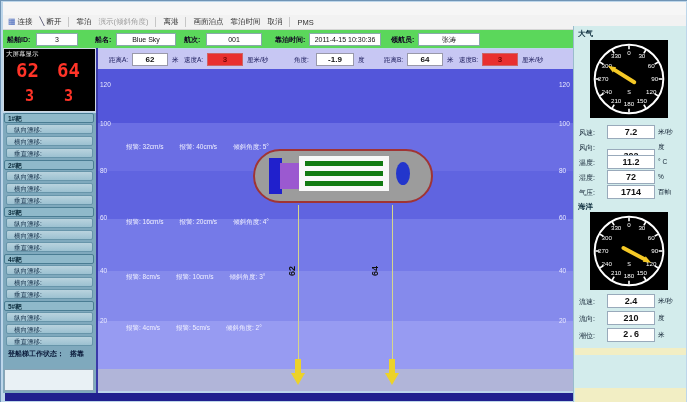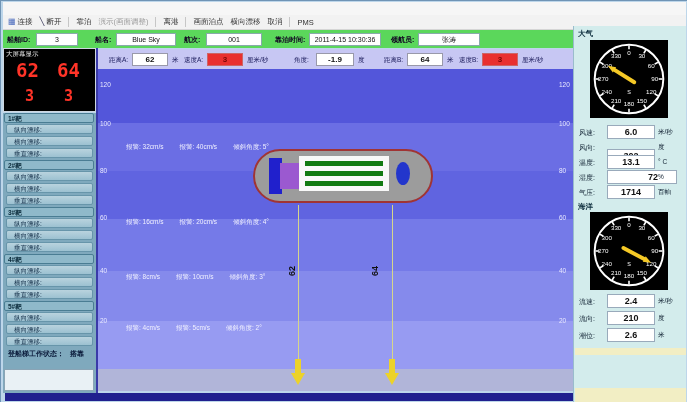--- a/index.html
+++ b/index.html
@@ -80,32 +80,32 @@
     </span>
     <span class="tbtn">
       <span class="ticon" style="color:#335;">╲</span>
       <span>断开</span>
     </span>
     <span class="sep"></span>
     <span class="tbtn">
         <span>靠泊</span>
       </span>
     <span class="tbtn disabled">
-        <span>演示(画面调整)</span>
+        <span>演示(倾斜角度)</span>
       </span>
     <span class="sep"></span>
     <span class="tbtn">
         <span>离港</span>
       </span>
     <span class="sep"></span>
     <span class="tbtn">
         <span>画面泊点</span>
       </span>
     <span class="tbtn">
-        <span>横向漂移</span>
+        <span>靠泊时间</span>
       </span>
     <span class="tbtn">
         <span>取消</span>
       </span>
     <span class="sep"></span>
     <span class="tbtn">
         <span>PMS</span>
       </span>
   </div>
 
@@ -279,30 +279,30 @@
       <text x="21.4" y="66.5">240</text>
       <text x="17" y="50">270</text>
       <text x="21.4" y="33.5">300</text>
       <text x="33.5" y="21.4">330</text>
       <text x="50" y="68" style="font-size:7px;">S</text>
       <line class="needle-line" x1="56.8" y1="54.2" x2="31.4" y2="38.3"></line>
       <polygon class="needle-head" points="22.9,33 33.5,34.9 29.3,41.7"></polygon>
     </svg>
 
     <span class="rlabel" style="top:102px;">风速:</span>
-    <span class="rbox" style="top:99px;">6.0</span>
+    <span class="rbox" style="top:99px;">7.2</span>
     <span class="runit" style="top:102px;">米/秒</span>
     <span class="rlabel" style="top:117px;">风向:</span>
     <span class="rbox" style="top:123px;">302</span>
     <span class="runit" style="top:117px;">度</span>
     <span class="rlabel" style="top:132px;">温度:</span>
-    <span class="rbox" style="top:129px;">13.1</span>
+    <span class="rbox" style="top:129px;">11.2</span>
     <span class="runit" style="top:132px;">° C</span>
     <span class="rlabel" style="top:147px;">湿度:</span>
-    <span class="rbox" style="top:144px;padding-left:22px;">72</span>
+    <span class="rbox" style="top:144px;">72</span>
     <span class="runit" style="top:147px;">%</span>
     <span class="rlabel" style="top:162px;">气压:</span>
     <span class="rbox" style="top:159px;">1714</span>
     <span class="runit" style="top:162px;">百帕</span>
 
     <span class="rtitle" style="top:176px;">海洋</span>
 
     <svg class="gauge" style="top:186px;" viewBox="0 0 100 100">
       <rect x="0" y="0" width="100" height="100" fill="#000"></rect>
       <circle cx="50" cy="50" r="44" fill="none" stroke="#fff" stroke-width="2.5"></circle>
@@ -335,19 +335,19 @@
       <polygon class="needle-head" points="78.3,65 67.6,63.8 71.4,56.8"></polygon>
     </svg>
 
     <span class="rlabel" style="top:271px;">流速:</span>
     <span class="rbox" style="top:268px;">2.4</span>
     <span class="runit" style="top:271px;">米/秒</span>
     <span class="rlabel" style="top:288px;">流向:</span>
     <span class="rbox" style="top:285px;">210</span>
     <span class="runit" style="top:288px;">度</span>
     <span class="rlabel" style="top:305px;">潮位:</span>
-    <span class="rbox" style="top:302px;">2.6</span>
+    <span class="rbox" style="top:302px;font-family:Liberation Mono, monospace;">2.6</span>
     <span class="runit" style="top:305px;">米</span>
 
     <div class="ystrip" style="top:322px;height:7px;"></div>
     <div class="ystrip" style="top:362px;height:14px;"></div>
   </div>
 </div>
 
 </body></html>

